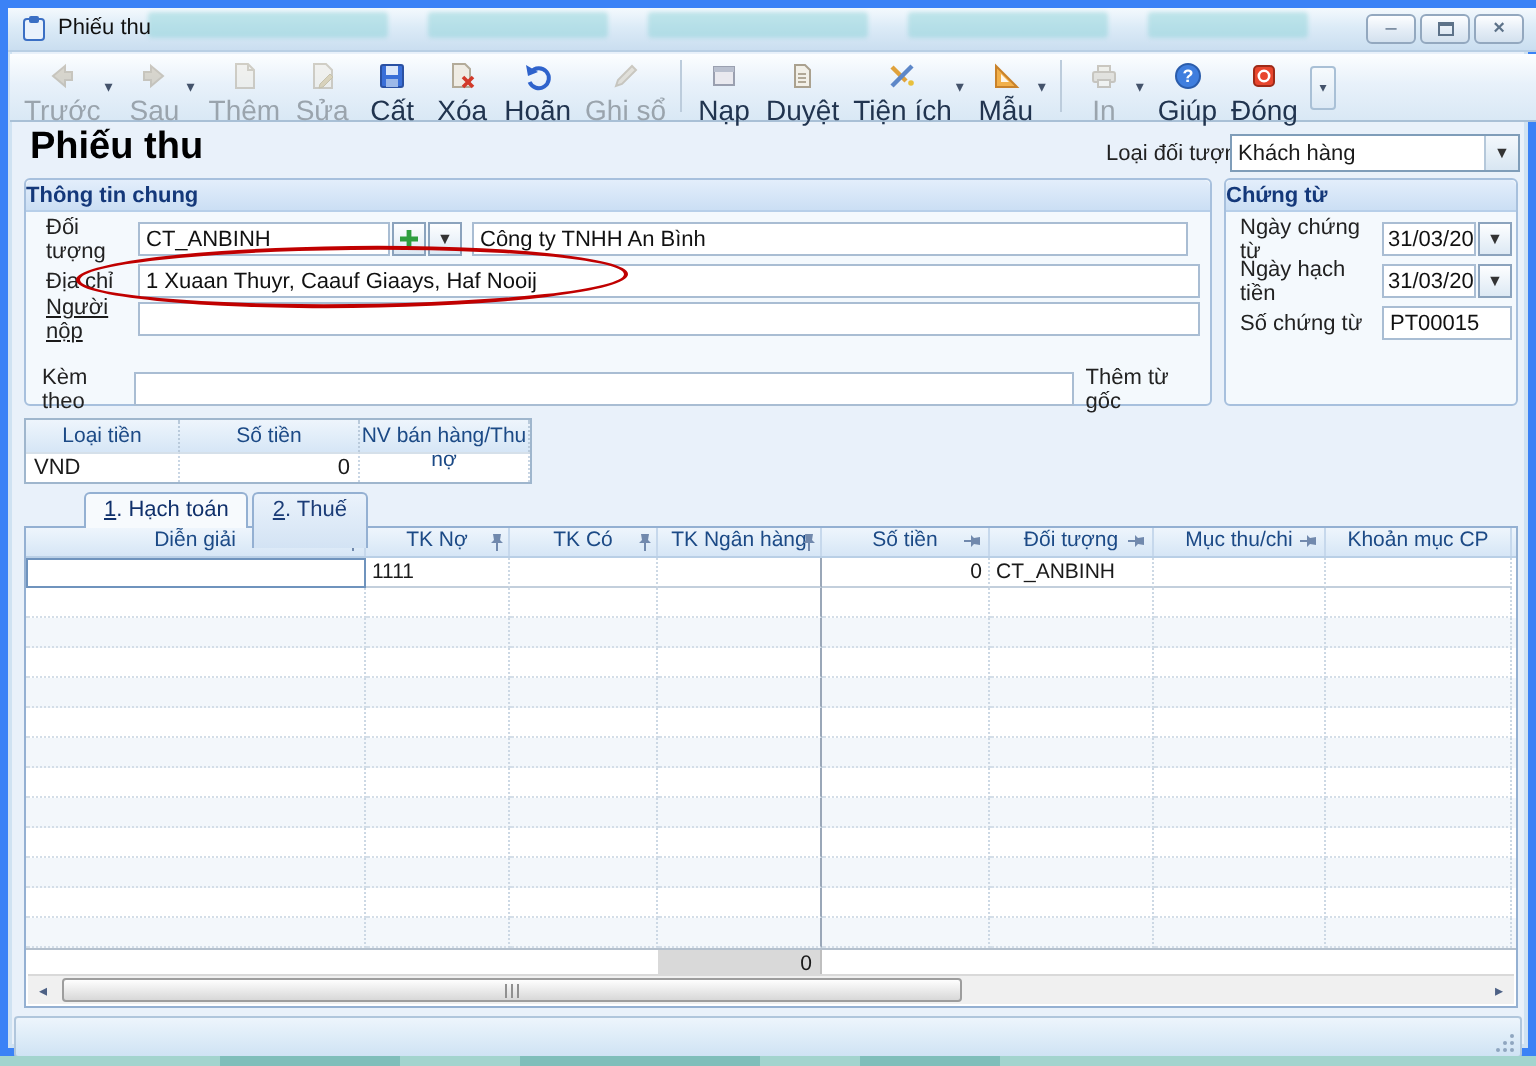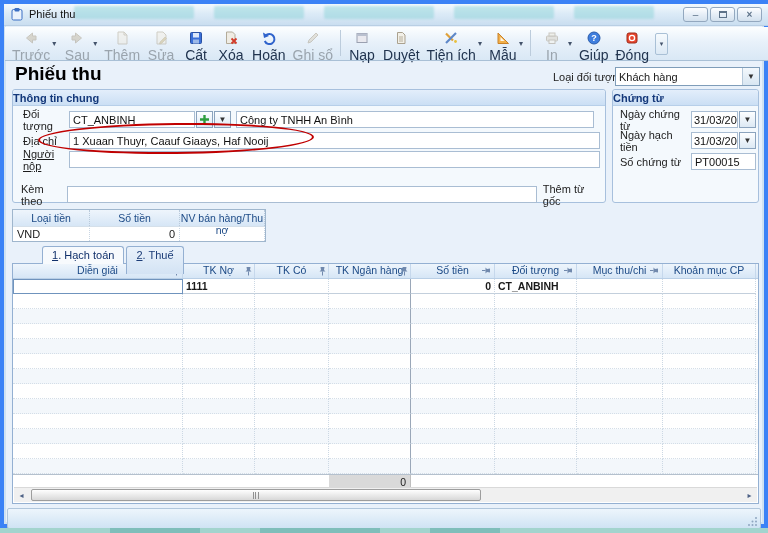--- a/index.html
+++ b/index.html
@@ -87,21 +87,21 @@
   .g-hd .hcell { color:#1c4a86; font-size:10.5px; display:flex; align-items:flex-start; justify-content:center;
     border-right:1px solid #c6d8ec; position:relative; }
   .g-hd .hcell .htxt { flex:1; text-align:center; }
   .pin { position:absolute; right:1px; top:2px; }
   .g-row { height:15px; }
   .g-row .cell { padding:1px 3px 0; border-right:1px dotted #ccd8e4; border-bottom:1px dotted #d4dee8;
     overflow:hidden; white-space:nowrap; font-size:10.5px; }
   .g-row .cell:nth-child(4) { border-right:1px solid #9aa7b8; }
   .g-row.empty:nth-child(even) { background:#f3f7fb; }
   .g-row .num { text-align:right; }
-  .g-row.first .cell { border-bottom:1px solid #c3cfdc;font-weight:bold; }
+  .g-row.first .cell { border-bottom:1px solid #c3cfdc; }
   .g-row.first .cell.focus { border:1px solid #6f93bd; background:#fff; }
   .g-sum { height:15px; border-top:1px solid #b4c0cd; background:#fff; }
   .g-sum div { padding:1px 4px 0; font-size:10.5px; }
   .g-sum .gray { background:#d9d9d9; border-right:1px solid #bfbfbf; }
   .g-sum .num { text-align:right; }
 
   
   .hscroll { position:absolute; left:1px; right:1px; bottom:1px; height:15px; background:#f0f0f0;
     border-top:1px solid #d9d9d9; display:flex; align-items:center; }
   .sb-btn { width:15px; height:14px; display:flex; align-items:center; justify-content:center;

